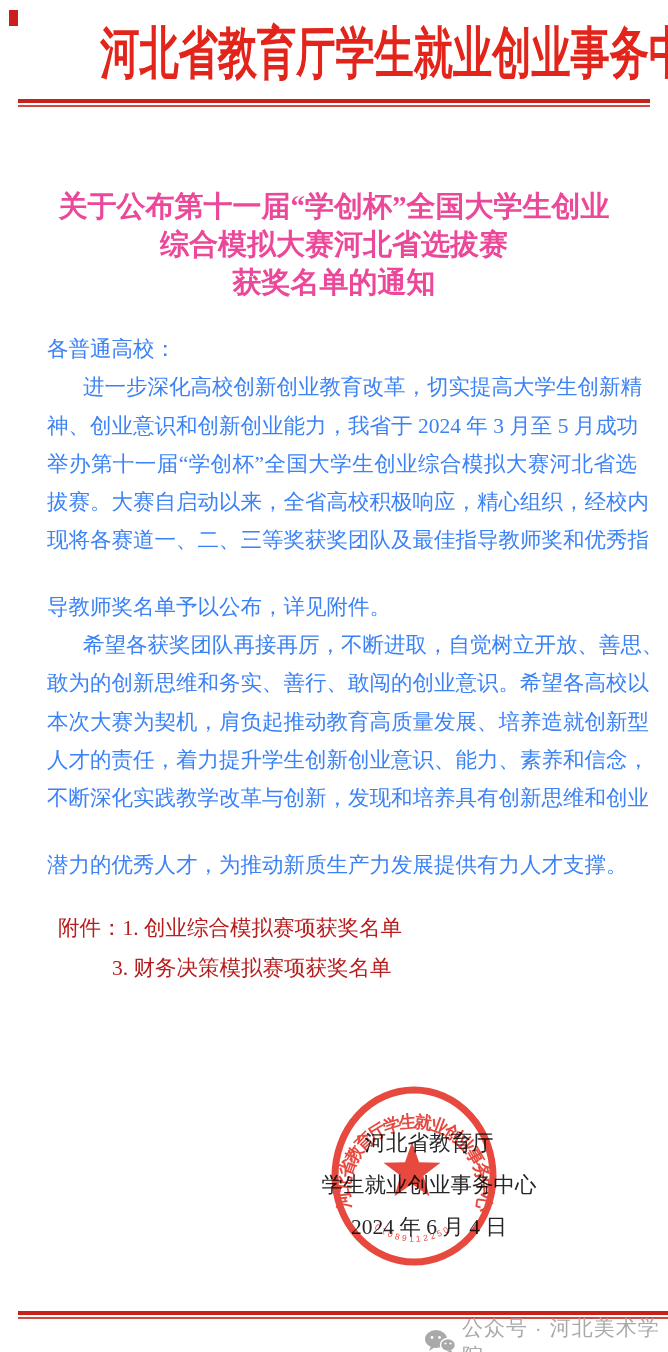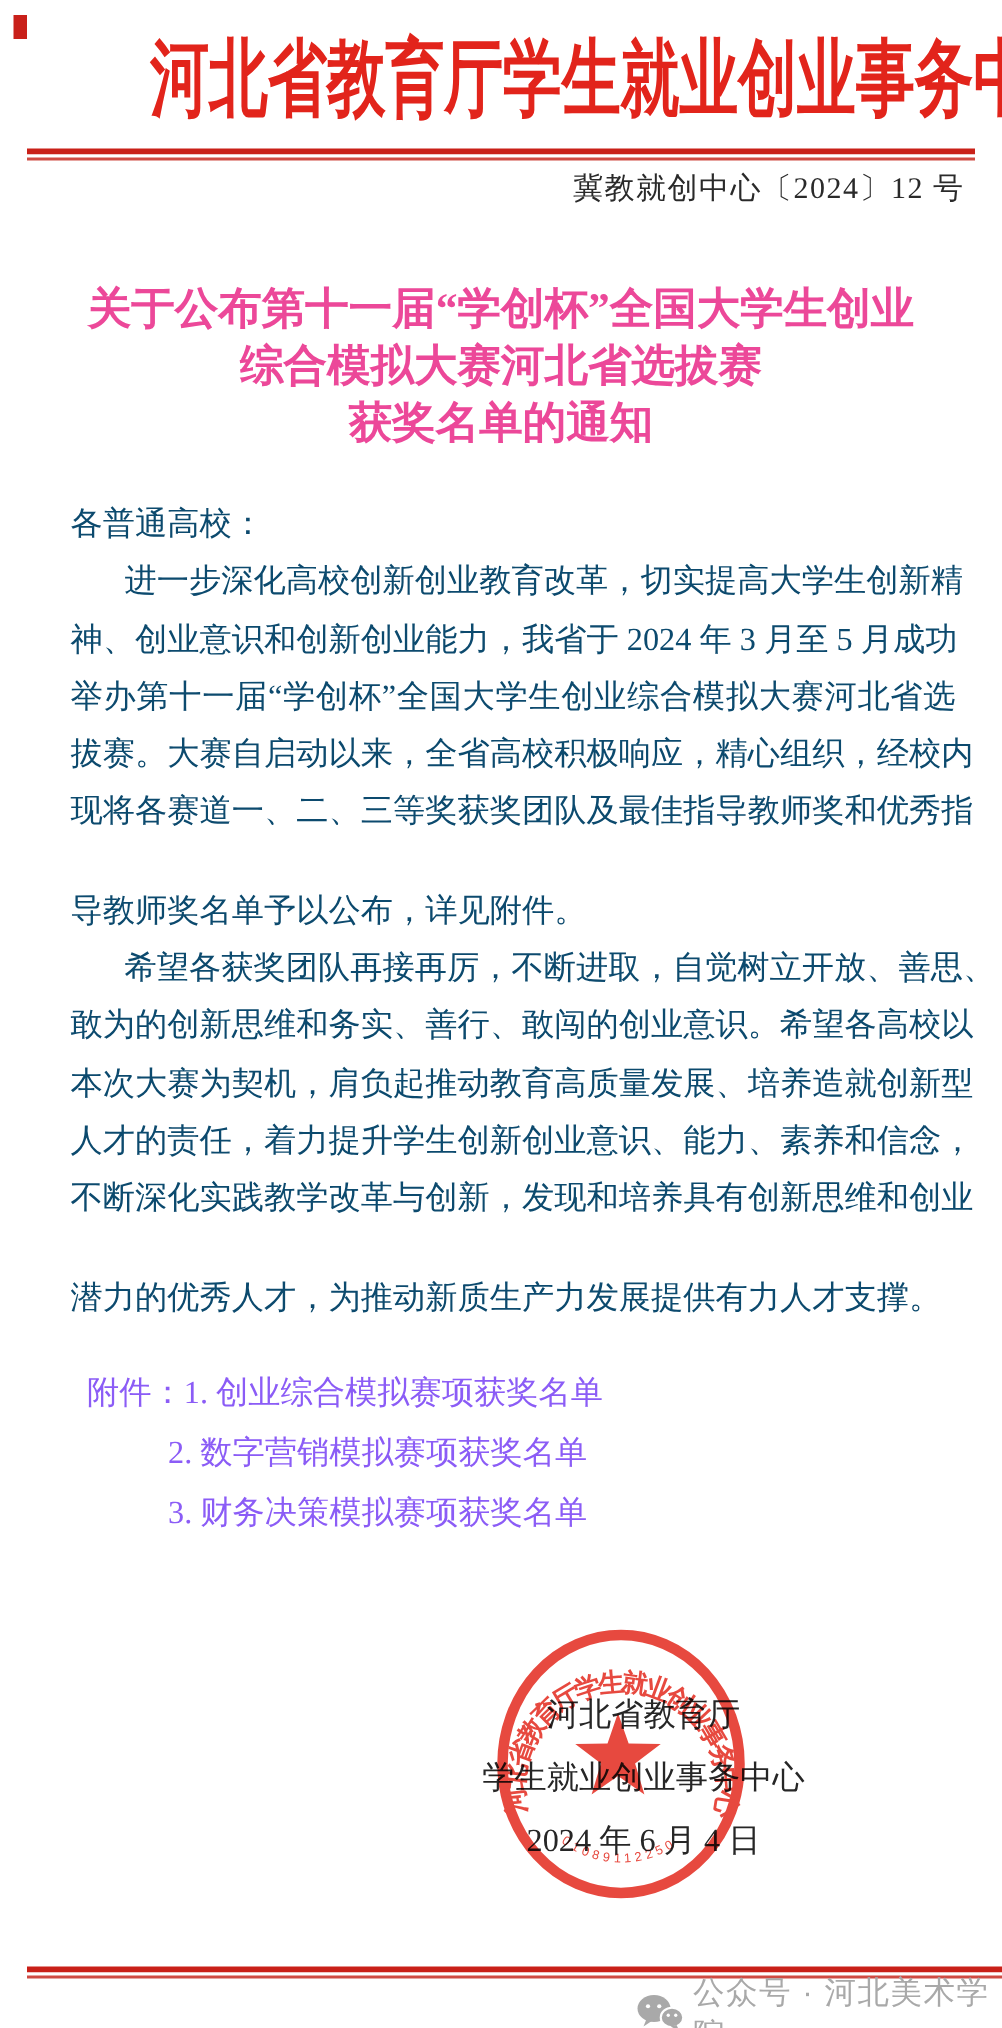--- a/index.html
+++ b/index.html
@@ -21,32 +21,32 @@
   .rule-bottom{top:1311px;width:650px;}
   .doc-number{
     position:absolute;top:112px;right:25px;font-size:20px;color:#2a2a2a;letter-spacing:1px;
   }
   .title{
     position:absolute;top:187px;left:14px;width:640px;text-align:center;
     font-size:29px;font-weight:bold;color:#ec4899;line-height:38px;
   }
   .body-block{
     position:absolute;top:330px;left:47px;width:590px;
-    font-size:21.5px;line-height:38.3px;color:#0c4a6e;
+    font-size:21.5px;line-height:38.3px;color:#3b82f6;
   }
   .bline{
     text-align:justify;text-align-last:justify;text-justify:inter-character;
     white-space:nowrap;overflow:visible;
   }
   .bline.noj{text-align-last:left;white-space:normal;margin-top:28px;}
   .bline.indent{padding-left:36px;}
   .salutation{text-align:left;text-align-last:left;}
   .attach-block{
     position:absolute;top:908px;left:58px;width:580px;
-    font-size:21.5px;line-height:40px;color:#8b5cf6;
+    font-size:21.5px;line-height:40px;color:#b91c1c;
   }
   .attach-block .cont{padding-left:54px;}
   .sign-block{
     position:absolute;top:1122px;left:279px;width:300px;text-align:center;
     font-size:21.5px;line-height:42px;color:#262626;
   }
   .seal{
     position:absolute;left:329px;top:1086px;width:172px;height:182px;
     mix-blend-mode:multiply;opacity:0.93;
   }
@@ -65,21 +65,20 @@
   <div class="corner-mark"></div>
 
   <div class="letterhead">河北省教育厅学生就业创业事务中心</div>
 
   <div class="red-rule rule-top">
     <div class="thick"></div>
       <div class="gap"></div>
       <div class="thin"></div>
   </div>
 
-  <div class="doc-number">冀教就创中心〔2024〕12 号</div>
 
   <div class="title">
     <div>关于公布第十一届“学创杯”全国大学生创业</div>
     <div>综合模拟大赛河北省选拔赛</div>
     <div>获奖名单的通知</div>
   </div>
 
   <div class="body-block">
     <div class="bline salutation">各普通高校：</div>
     <div class="bline indent">进一步深化高校创新创业教育改革，切实提高大学生创新精</div>
@@ -91,21 +90,20 @@
     <div class="bline indent">希望各获奖团队再接再厉，不断进取，自觉树立开放、善思、</div>
     <div class="bline">敢为的创新思维和务实、善行、敢闯的创业意识。希望各高校以</div>
     <div class="bline">本次大赛为契机，肩负起推动教育高质量发展、培养造就创新型</div>
     <div class="bline">人才的责任，着力提升学生创新创业意识、能力、素养和信念，</div>
     <div class="bline">不断深化实践教学改革与创新，发现和培养具有创新思维和创业</div>
     <div class="bline noj">潜力的优秀人才，为推动新质生产力发展提供有力人才支撑。</div>
   </div>
 
   <div class="attach-block">
     <div>附件：1. 创业综合模拟赛项获奖名单</div>
-    <div class="cont">2. 数字营销模拟赛项获奖名单</div>
     <div class="cont">3. 财务决策模拟赛项获奖名单</div>
   </div>
 
   <div class="sign-block">
     <div>河北省教育厅</div>
     <div>学生就业创业事务中心</div>
     <div>2024 年 6 月 4 日</div>
   </div>
 
   <svg class="seal" viewBox="0 0 172 182" xmlns="http://www.w3.org/2000/svg">

